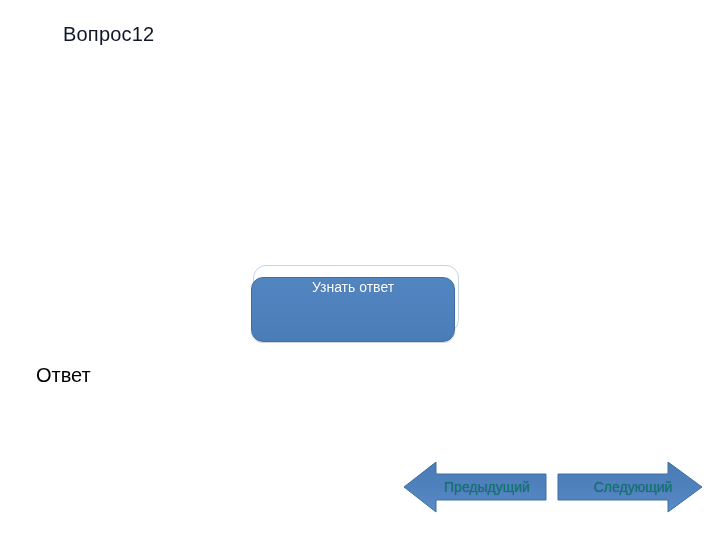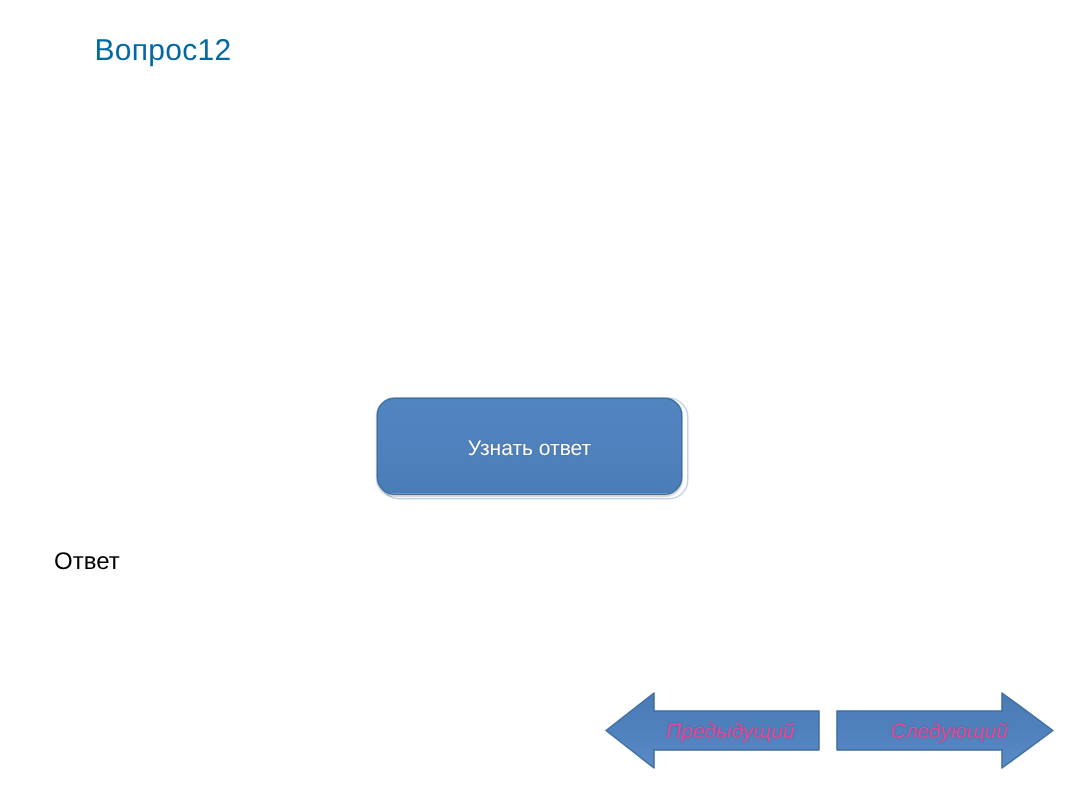--- a/index.html
+++ b/index.html
@@ -20,31 +20,31 @@
     overflow: hidden;
   }
 
   
   .slide-title {
     position: absolute;
     left: 63px;
     top: 22px;
     font-size: 20px;
     line-height: 24px;
-    color: #0369a1;
+    color: #0f172a;
     white-space: pre;
     letter-spacing: 0.2px;
   }
 
   
   .answer-label {
     position: absolute;
     left: 36px;
     top: 366px;
-    font-size: 16px;
+    font-size: 20px;
     line-height: 18px;
     color: #000000;
     white-space: pre;
   }
 
   
   .reveal-wrap {
     position: absolute;
     left: 248px;
     top: 262px;
@@ -58,30 +58,30 @@
     width: 206px;
     height: 68px;
     border: 1px solid #c3d4e8;
     border-radius: 13px;
     background: transparent;
     box-sizing: border-box;
   }
   .reveal-btn {
     position: absolute;
     left: 3px;
-    top: 3px;
+    top: 15px;
     width: 204px;
     height: 65px;
     box-sizing: border-box;
     border-radius: 12px;
     background: linear-gradient(180deg, #5185c0 0%, #4f81bd 55%, #4a7cb8 100%);
     border: 1px solid #3f6f9f;
     box-shadow: 0 1px 1px rgba(0,0,0,0.18);
     display: flex;
-    align-items: center;
+    align-items: flex-start;
     justify-content: center;
     cursor: pointer;
   }
   .reveal-btn .btn-text {
     color: #ffffff;
     font-size: 14px;
     line-height: 18px;
     white-space: pre;
     text-shadow: 0 0 1px rgba(0,0,0,0.25);
   }
@@ -93,27 +93,26 @@
   }
   .nav-arrow svg {
     display: block;
   }
   .nav-arrow .arrow-text {
     position: absolute;
     top: 0;
     height: 100%;
     display: flex;
     align-items: center;
-    color: #ec4899;
+    color: #0f766e;
     font-size: 14px;
     line-height: 18px;
     white-space: pre;
     text-shadow: 0 0 1px rgba(0,0,0,0.28);
     pointer-events: none;
-    font-style: italic;
   }
 
   #prev-arrow {
     left: 402px;
     top: 458px;
     width: 146px;
     height: 58px;
   }
   #prev-arrow .arrow-text {
     left: 0;

